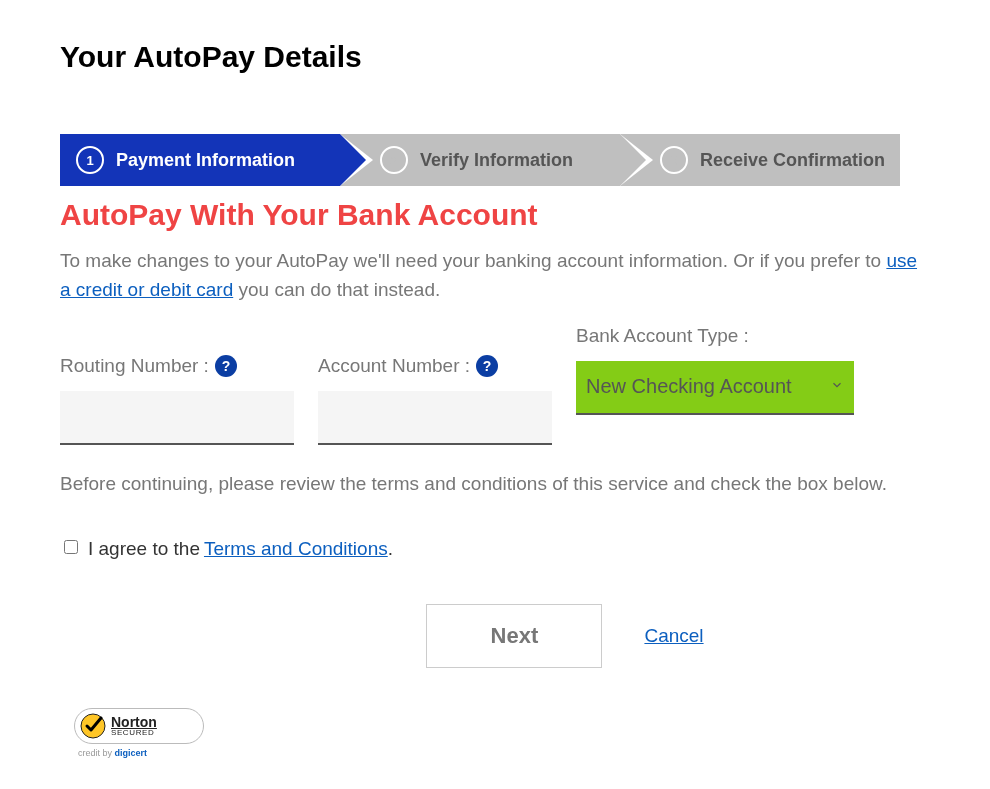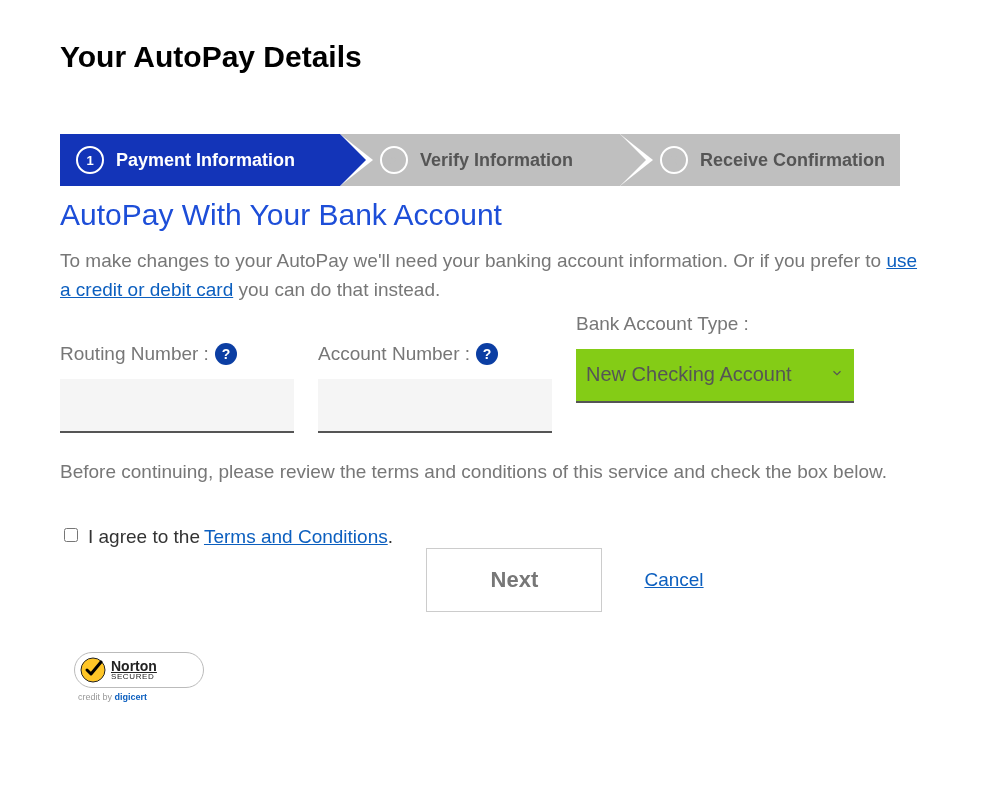--- a/index.html
+++ b/index.html
@@ -79,29 +79,29 @@
     margin-right: 12px;
   }
   .step.inactive .step-circle { color: #bfbfbf; }
   .step-label { }
   .step.inactive .step-label { color: #555; }
   .step.inactive.mid .step-body { padding-left: 40px; }
   .step:nth-child(3) .step-body { padding-left: 40px; }
 
   .section-title {
     font-size: 30px;
-    font-weight: 400;
-    color: #1d4ed8;
+    font-weight: 700;
+    color: #ef4444;
     margin: 12px 0 14px;
   }
   .intro {
     font-size: 19px;
     color: #777;
     line-height: 1.55;
-    margin: 0 0 8px;
+    margin: 0 0 20px;
   }
   a.link {
     color: #0c5fbf;
     text-decoration: underline;
     cursor: pointer;
   }
   .fields {
     display: flex;
     gap: 24px;
     margin-bottom: 24px;
@@ -164,20 +164,21 @@
     font-size: 19px;
     color: #777;
     line-height: 1.55;
     margin: 4px 0 40px;
   }
   .agree-row {
     display: flex;
     align-items: center;
     font-size: 19px;
     color: #333;
+    margin-bottom: 44px;
   }
   .agree-row input[type="checkbox"] {
     margin-right: 10px;
     width: 14px; height: 14px;
     position: relative;
     top: -2px;
   }
   .actions {
     display: flex;
     align-items: center;

